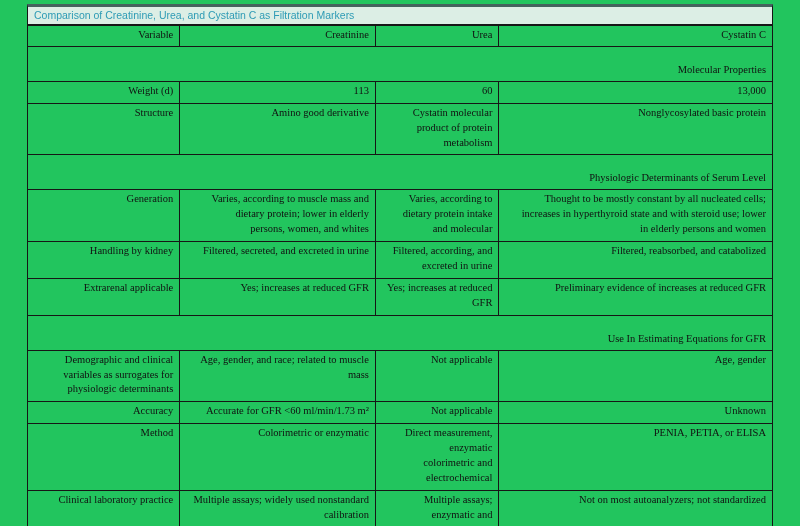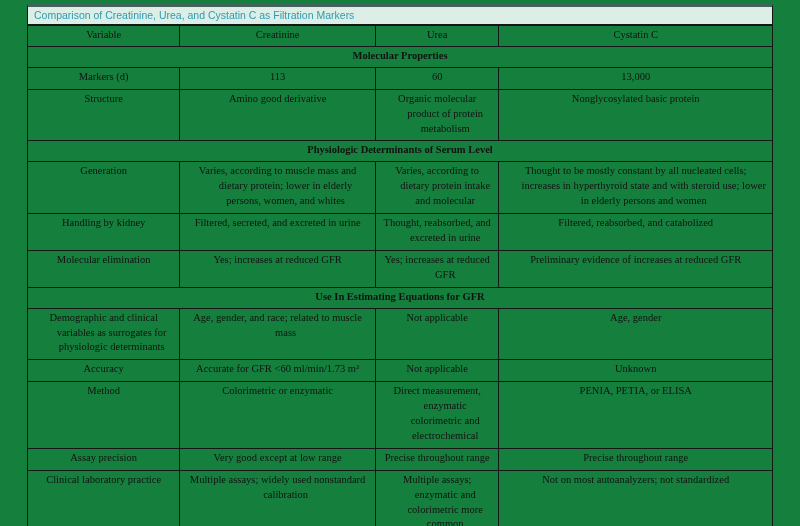--- a/index.html
+++ b/index.html
@@ -7,21 +7,21 @@
     padding: 0;
     width: 800px;
     height: 526px;
     background: #ffffff;
     overflow: hidden;
   }
   .page {
     position: relative;
     width: 800px;
     height: 526px;
-    background: #15803d;
+    background: #22c55e;
   }
   .table-card {
     position: absolute;
     left: 27px;
     top: 4px;
     width: 746px;
     border-top: 3px solid var(--accent-top, #44625e);
     border-left: 1.5px solid var(--border-color, #161616);
     border-right: 1.5px solid var(--border-color, #161616);
     border-bottom: 1.5px solid var(--border-color, #161616);
@@ -43,33 +43,33 @@
     table-layout: fixed;
     font-family: "Liberation Serif", "DejaVu Serif", serif;
     font-size: 10.5px;
     line-height: 1.42;
     color: #111111;
   }
   table.cmp th, table.cmp td {
     border: 1.2px solid var(--border-color, #161616);
     vertical-align: top;
     padding: 2px 6px 4px 6px;
-    text-align: center;
+    text-align: right;
     font-weight: normal;
     overflow: hidden;
   }
   table.cmp tr > *:first-child { border-left: none; }
   table.cmp tr > *:last-child { border-right: none; }
   table.cmp thead th {
     padding-top: 2px;
     padding-bottom: 3px;
   }
   tr.section-row td {
-    font-weight: bold;
-    padding-top: 2px;
+    font-weight: normal;
+    padding-top: 16px;
     padding-bottom: 3px;
   }
   .hang {
     padding-left: 16px;
     text-indent: -16px;
   }
 </style>
 </head>
 <body>
 
@@ -92,41 +92,41 @@
           <th>Urea</th>
           <th>Cystatin C</th>
         </tr>
       </thead>
       <tbody id="table-body">
           <tr class="section-row">
             <td colspan="4">Molecular Properties</td>
           </tr>
           <tr>
             <td>
-              <div class="hang">Markers (d)</div>
+              <div class="hang">Weight (d)</div>
             </td>
             <td>
               <div class="hang">113</div>
             </td>
             <td>
               <div class="hang">60</div>
             </td>
             <td>
               <div class="hang">13,000</div>
             </td>
           </tr>
           <tr>
             <td>
               <div class="hang">Structure</div>
             </td>
             <td>
               <div class="hang">Amino good derivative</div>
             </td>
             <td>
-              <div class="hang">Organic molecular product of protein metabolism</div>
+              <div class="hang">Cystatin molecular product of protein metabolism</div>
             </td>
             <td>
               <div class="hang">Nonglycosylated basic protein</div>
             </td>
           </tr>
           <tr class="section-row">
             <td colspan="4">Physiologic Determinants of Serum Level</td>
           </tr>
           <tr>
             <td>
@@ -143,29 +143,29 @@
             </td>
           </tr>
           <tr>
             <td>
               <div class="hang">Handling by kidney</div>
             </td>
             <td>
               <div class="hang">Filtered, secreted, and excreted in urine</div>
             </td>
             <td>
-              <div class="hang">Thought, reabsorbed, and excreted in urine</div>
+              <div class="hang">Filtered, according, and excreted in urine</div>
             </td>
             <td>
               <div class="hang">Filtered, reabsorbed, and catabolized</div>
             </td>
           </tr>
           <tr>
             <td>
-              <div class="hang">Molecular elimination</div>
+              <div class="hang">Extrarenal applicable</div>
             </td>
             <td>
               <div class="hang">Yes; increases at reduced GFR</div>
             </td>
             <td>
               <div class="hang">Yes; increases at reduced GFR</div>
             </td>
             <td>
               <div class="hang">Preliminary evidence of increases at reduced GFR</div>
             </td>
@@ -206,34 +206,20 @@
               <div class="hang">Method</div>
             </td>
             <td>
               <div class="hang">Colorimetric or enzymatic</div>
             </td>
             <td>
               <div class="hang">Direct measurement, enzymatic colorimetric and electrochemical</div>
             </td>
             <td>
               <div class="hang">PENIA, PETIA, or ELISA</div>
-            </td>
-          </tr>
-          <tr>
-            <td>
-              <div class="hang">Assay precision</div>
-            </td>
-            <td>
-              <div class="hang">Very good except at low range</div>
-            </td>
-            <td>
-              <div class="hang">Precise throughout range</div>
-            </td>
-            <td>
-              <div class="hang">Precise throughout range</div>
             </td>
           </tr>
           <tr>
             <td>
               <div class="hang">Clinical laboratory practice</div>
             </td>
             <td>
               <div class="hang">Multiple assays; widely used nonstandard calibration</div>
             </td>
             <td>

